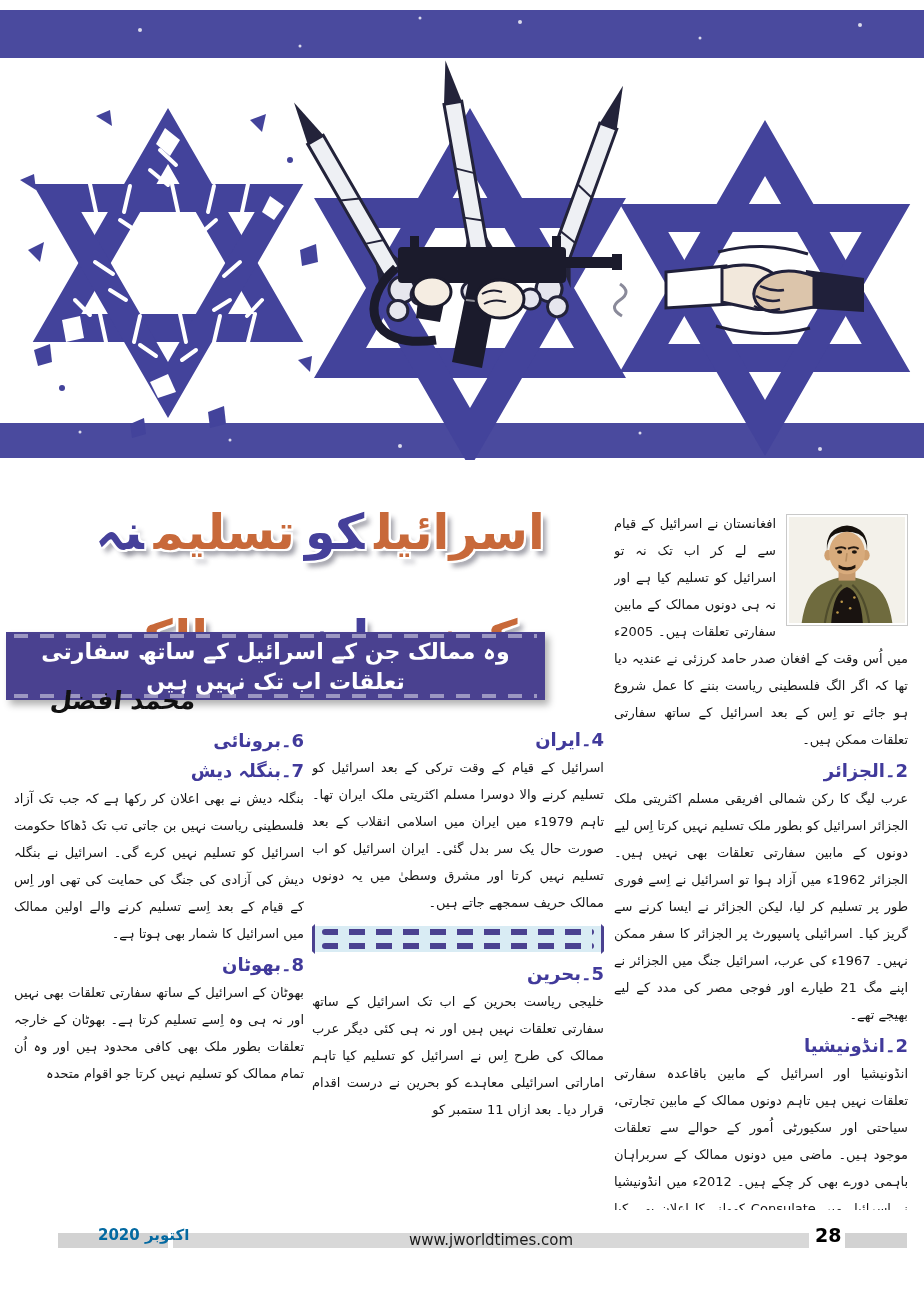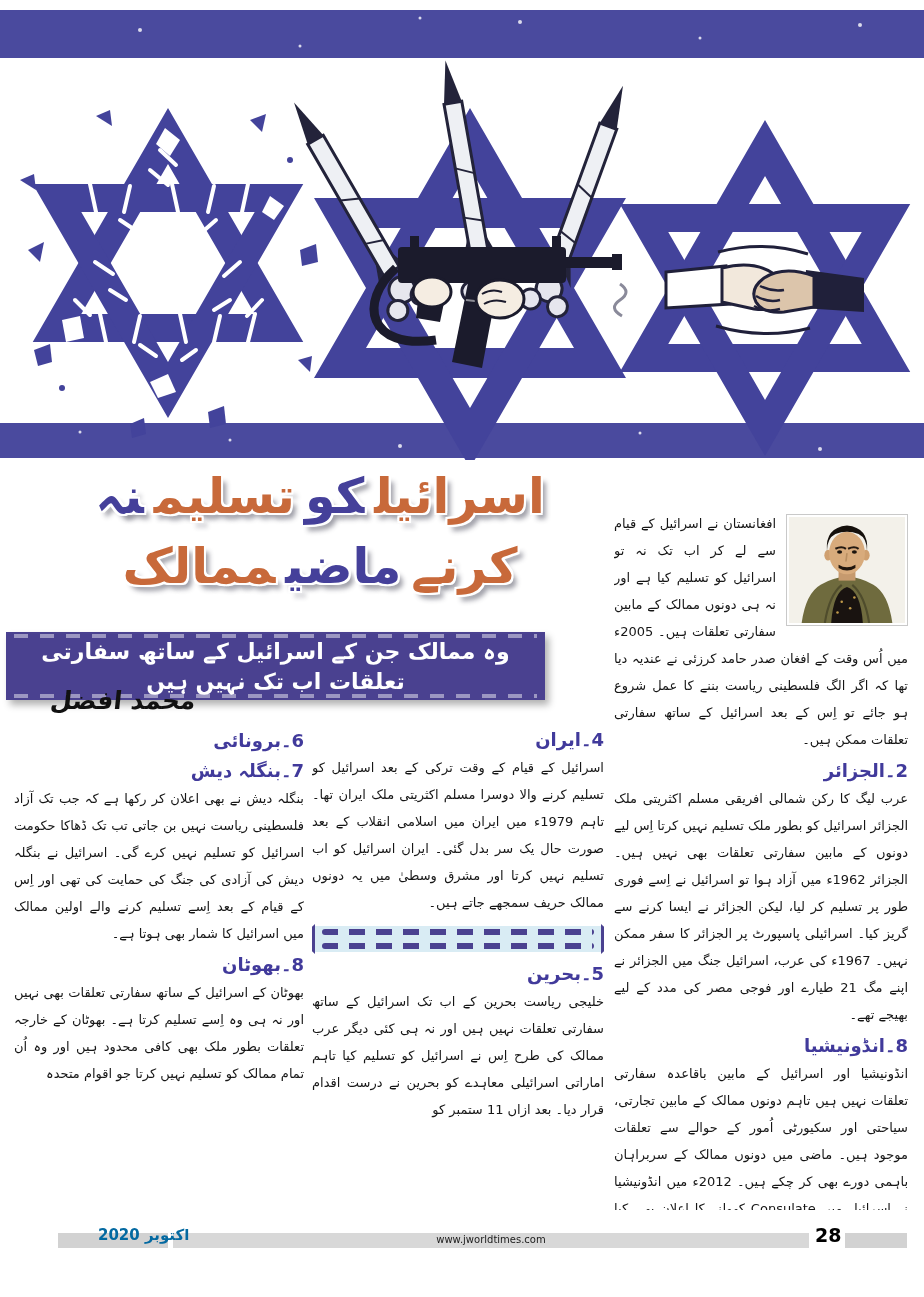--- a/index.html
+++ b/index.html
@@ -4,21 +4,21 @@
 <style>
   html,body{margin:0;padding:0;background:#888;}
   .page{position:relative;width:924px;height:1297px;margin:0 auto;background:#ffffff;
         font-family:"DejaVu Sans",sans-serif;overflow:hidden;}
 
   
   .illustration{position:absolute;left:0;top:0;width:924px;height:460px;}
 
   
   .headline{position:absolute;left:28px;top:462px;width:584px;text-align:center;direction:rtl;}
-  .hl-line{font-size:49px;font-weight:bold;line-height:70px;white-space:nowrap;}
+  .hl-line{font-size:49px;font-weight:bold;line-height:70px;white-space:nowrap;margin-top:36px;}
   .hl-w{margin:0 5px;
         text-shadow:-2px 0 0 #fff,2px 0 0 #fff,0 -2px 0 #fff,0 2px 0 #fff,
                     -2px -2px 0 #fff,2px 2px 0 #fff,-2px 2px 0 #fff,2px -2px 0 #fff,
                     5px 6px 5px rgba(40,40,60,.45);}
   .hl-w.o{color:#c8693a;}
   .hl-w.p{color:#45409a;}
 
   
   .banner{position:absolute;left:6px;top:632px;width:539px;min-height:66px;box-sizing:border-box;
           background:#4a4190;color:#fff;direction:rtl;text-align:center;
@@ -56,21 +56,21 @@
   .callout::after{content:"";position:absolute;right:-15px;top:50%;margin-top:-15px;
         border:15px solid transparent;border-right:0;border-left:16px solid #4a4190;}
 
   
   .fbar{position:absolute;height:15px;background:#d2d2d2;}
   .f1{left:58px;top:1233px;width:110px;}
   .f2{left:173px;top:1233px;width:636px;background:#d8d8d8;}
   .f3{left:845px;top:1233px;width:62px;}
   .f-issue{position:absolute;left:98px;top:1226px;font-size:15px;font-weight:bold;
            color:#0369a1;direction:rtl;white-space:nowrap;}
-  .f-url{display:block;text-align:center;font-size:10px;line-height:16px;margin-top:-1px;color:#1a1a1a;}
+  .f-url{display:block;text-align:center;font-size:15px;line-height:16px;margin-top:-1px;color:#1a1a1a;}
   .f-page{position:absolute;left:815px;top:1224px;font-size:19px;font-weight:bold;color:#000;}
 </style>
 </head>
 <body>
 
 <div class="page">
 
   <div class="illustration">
     <svg viewBox="0 0 924 460" width="924" height="460">
 
@@ -231,21 +231,21 @@
         <path d="M56,30 q6,-3 10,0" stroke="#241a12" stroke-width="2" fill="none"></path>
         <ellipse cx="48" cy="33" rx="2.4" ry="1.6" fill="#1c140e"></ellipse>
         <ellipse cx="62" cy="33" rx="2.4" ry="1.6" fill="#1c140e"></ellipse>
         <path d="M55,34 L54,42" stroke="#b98f62" stroke-width="1.5"></path>
         <path d="M47,45 Q55,50 63,45 L63,48 Q55,53 47,48 Z" fill="#20150d"></path>
       </svg>
     </div>
     <p>افغانستان نے اسرائیل کے قیام سے لے کر اب تک نہ تو اسرائیل کو تسلیم کیا ہے اور نہ ہی دونوں ممالک کے مابین سفارتی تعلقات ہیں۔ 2005ء میں اُس وقت کے افغان صدر حامد کرزئی نے عندیہ دیا تھا کہ اگر الگ فلسطینی ریاست بننے کا عمل شروع ہو جائے تو اِس کے بعد اسرائیل کے ساتھ سفارتی تعلقات ممکن ہیں۔</p>
     <h2>2۔الجزائر</h2>
     <p>عرب لیگ کا رکن شمالی افریقی مسلم اکثریتی ملک الجزائر اسرائیل کو بطور ملک تسلیم نہیں کرتا اِس لیے دونوں کے مابین سفارتی تعلقات بھی نہیں ہیں۔ الجزائر 1962ء میں آزاد ہوا تو اسرائیل نے اِسے فوری طور پر تسلیم کر لیا، لیکن الجزائر نے ایسا کرنے سے گریز کیا۔ اسرائیلی پاسپورٹ پر الجزائر کا سفر ممکن نہیں۔ 1967ء کی عرب، اسرائیل جنگ میں الجزائر نے اپنے مگ 21 طیارے اور فوجی مصر کی مدد کے لیے بھیجے تھے۔</p>
-    <h2>8۔انڈونیشیا</h2>
+    <h2>2۔انڈونیشیا</h2>
     <p>انڈونیشیا اور اسرائیل کے مابین باقاعدہ سفارتی تعلقات نہیں ہیں تاہم دونوں ممالک کے مابین تجارتی، سیاحتی اور سکیورٹی اُمور کے حوالے سے تعلقات موجود ہیں۔ ماضی میں دونوں ممالک کے سربراہان باہمی دورے بھی کر چکے ہیں۔ 2012ء میں انڈونیشیا نے اسرائیل میں Consulate کھولنے کا اعلان بھی کیا تھا لیکن اب تک ایسا ممکن نہیں ہو سکا۔</p>
   </div>
 
   <div class="col col-mid">
     <h2>4۔ایران</h2>
     <p>اسرائیل کے قیام کے وقت ترکی کے بعد اسرائیل کو تسلیم کرنے والا دوسرا مسلم اکثریتی ملک ایران تھا۔ تاہم 1979ء میں ایران میں اسلامی انقلاب کے بعد صورت حال یک سر بدل گئی۔ ایران اسرائیل کو اب تسلیم نہیں کرتا اور مشرق وسطیٰ میں یہ دونوں ممالک حریف سمجھے جاتے ہیں۔</p>
     <div class="callout">
       <div class="dash top"></div>
       <div class="dash bottom"></div>
     </div>

